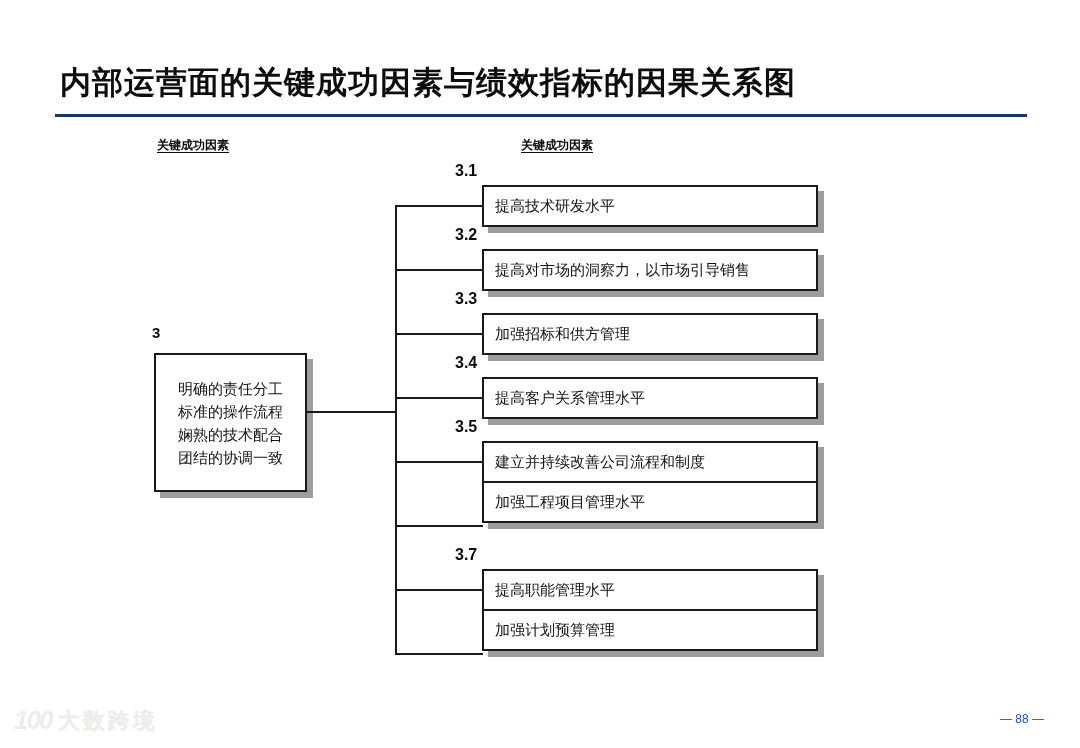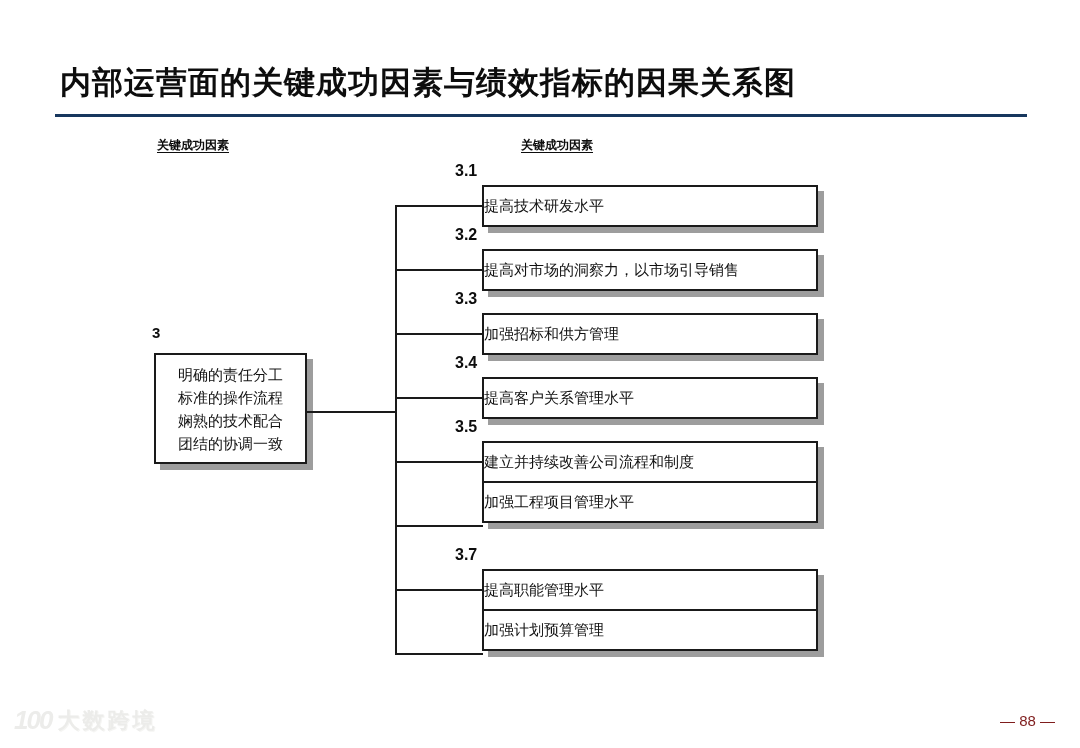--- a/index.html
+++ b/index.html
@@ -52,21 +52,21 @@
     top: 324px;
     font-size: 15px;
     font-weight: 700;
     color: #0d0d0d;
   }
   .source-box {
     position: absolute;
     left: 154px;
     top: 353px;
     width: 153px;
-    height: 111px;
+    height: 139px;
     background: #ffffff;
     border: 2px solid #1a1a1a;
     box-shadow: 6px 6px 0 0 #9d9d9d;
     display: flex;
     flex-direction: column;
     justify-content: center;
     align-items: center;
   }
   .source-box .line {
     font-size: 15px;
@@ -86,20 +86,21 @@
   }
   .factor-box {
     margin-left: 27px;
     width: 336px;
     height: 42px;
     background: #ffffff;
     border: 2px solid #1a1a1a;
     box-shadow: 6px 6px 0 0 #9d9d9d;
     display: flex;
     align-items: center;
+    padding-left: 11px;
   }
   .factor-box span { font-size: 15px; color: #111111; white-space: nowrap; }
 
   
   .line-h, .line-v { position: absolute; background: #1a1a1a; }
   .trunk   { left: 395px; top: 205px; width: 2px; height: 450px; }
   .branch  { left: 396px; width: 87px; height: 2px; }
   .src-con { left: 306px; top: 411px; width: 90px; height: 2px; }
 
   
@@ -122,22 +123,22 @@
   .wm-text {
     font-size: 22px;
     letter-spacing: 3px;
     color: #ececea;
     text-shadow: 1px 1px 0 #f5f5f3;
   }
   .page-number {
     position: absolute;
     left: 1000px;
     top: 712px;
-    font-size: 15px;
-    color: #7f1d1d;
+    font-size: 12px;
+    color: #1d4ed8;
     white-space: nowrap;
   }
 </style>
 </head>
 <body>
 
 <div class="page">
 
   <div class="slide-title">内部运营面的关键成功因素与绩效指标的因果关系图</div>
   <div class="title-divider"></div>

